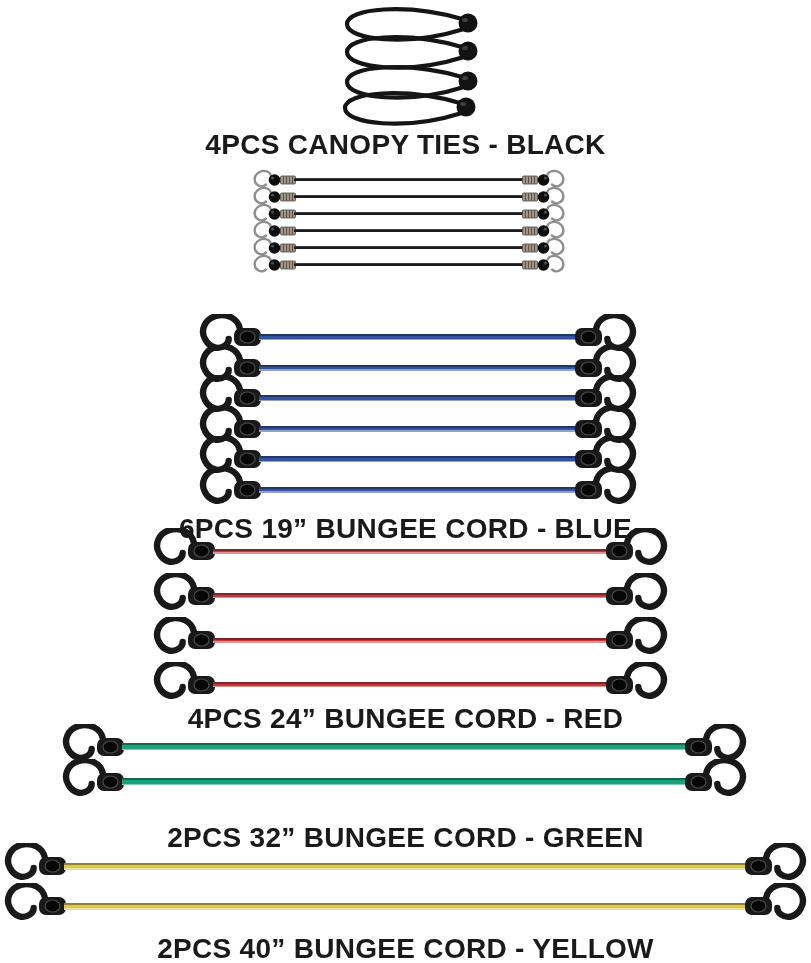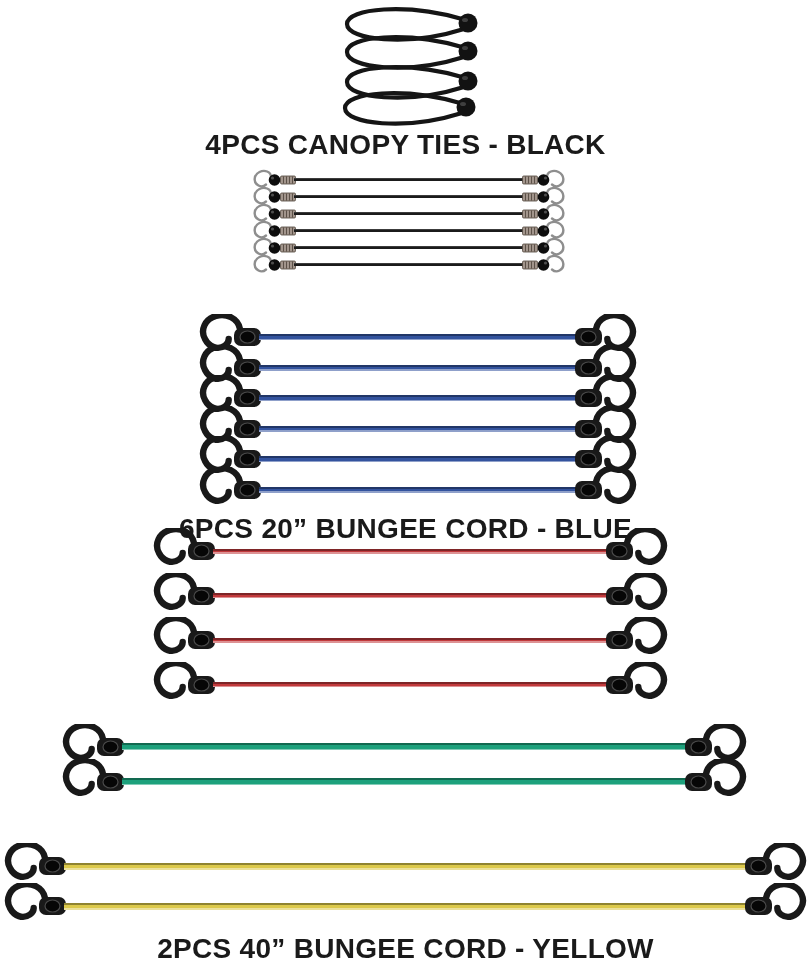--- a/index.html
+++ b/index.html
@@ -221,21 +221,21 @@
       <svg viewBox="0 0 62 46" width="62" height="46" xmlns="http://www.w3.org/2000/svg" xmlns:xlink="http://www.w3.org/1999/xlink">
           <use href="#bhook" xlink:href="#bhook"></use>
         </svg>
       <div class="cord c-blue"></div>
       <svg class="flip" viewBox="0 0 62 46" width="62" height="46" xmlns="http://www.w3.org/2000/svg" xmlns:xlink="http://www.w3.org/1999/xlink">
           <use href="#bhook" xlink:href="#bhook"></use>
         </svg>
     </div>
     </div>
 
-  <div class="label" style="top:513px">6PCS 20” BUNGEE CORD - BLUE</div>
+  <div class="label" style="top:513px">6PCS 19” BUNGEE CORD - BLUE</div>
 
   <div class="group g-red" style="top:529px; left:153px; width:515px;">
     <div class="row">
       <svg viewBox="0 0 62 46" width="62" height="46" xmlns="http://www.w3.org/2000/svg" xmlns:xlink="http://www.w3.org/1999/xlink">
           <use href="#bhook" xlink:href="#bhook"></use>
         </svg>
       <div class="cord c-red"></div>
       <svg class="flip" viewBox="0 0 62 46" width="62" height="46" xmlns="http://www.w3.org/2000/svg" xmlns:xlink="http://www.w3.org/1999/xlink">
           <use href="#bhook" xlink:href="#bhook"></use>
         </svg>
@@ -262,20 +262,21 @@
       <svg viewBox="0 0 62 46" width="62" height="46" xmlns="http://www.w3.org/2000/svg" xmlns:xlink="http://www.w3.org/1999/xlink">
           <use href="#bhook" xlink:href="#bhook"></use>
         </svg>
       <div class="cord c-red"></div>
       <svg class="flip" viewBox="0 0 62 46" width="62" height="46" xmlns="http://www.w3.org/2000/svg" xmlns:xlink="http://www.w3.org/1999/xlink">
           <use href="#bhook" xlink:href="#bhook"></use>
         </svg>
     </div>
     </div>
 
+  <div class="label" style="top:703px">4PCS 24” BUNGEE CORD - RED</div>
 
   <div class="group g-green" style="top:729px; left:62px; width:685px;">
     <div class="row">
       <svg viewBox="0 0 62 46" width="62" height="46" xmlns="http://www.w3.org/2000/svg" xmlns:xlink="http://www.w3.org/1999/xlink">
           <use href="#bhook" xlink:href="#bhook"></use>
         </svg>
       <div class="cord c-green"></div>
       <svg class="flip" viewBox="0 0 62 46" width="62" height="46" xmlns="http://www.w3.org/2000/svg" xmlns:xlink="http://www.w3.org/1999/xlink">
           <use href="#bhook" xlink:href="#bhook"></use>
         </svg>
@@ -284,20 +285,21 @@
       <svg viewBox="0 0 62 46" width="62" height="46" xmlns="http://www.w3.org/2000/svg" xmlns:xlink="http://www.w3.org/1999/xlink">
           <use href="#bhook" xlink:href="#bhook"></use>
         </svg>
       <div class="cord c-green"></div>
       <svg class="flip" viewBox="0 0 62 46" width="62" height="46" xmlns="http://www.w3.org/2000/svg" xmlns:xlink="http://www.w3.org/1999/xlink">
           <use href="#bhook" xlink:href="#bhook"></use>
         </svg>
     </div>
     </div>
 
+  <div class="label" style="top:822px">2PCS 32” BUNGEE CORD - GREEN</div>
 
   <div class="group g-yellow" style="top:846px; left:4px; width:803px;">
     <div class="row">
       <svg viewBox="0 0 62 46" width="62" height="46" xmlns="http://www.w3.org/2000/svg" xmlns:xlink="http://www.w3.org/1999/xlink">
           <use href="#bhook" xlink:href="#bhook"></use>
         </svg>
       <div class="cord c-yellow"></div>
       <svg class="flip" viewBox="0 0 62 46" width="62" height="46" xmlns="http://www.w3.org/2000/svg" xmlns:xlink="http://www.w3.org/1999/xlink">
           <use href="#bhook" xlink:href="#bhook"></use>
         </svg>

